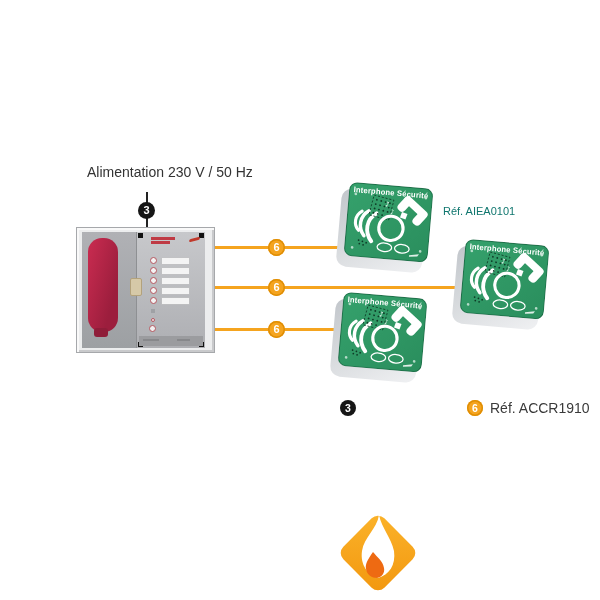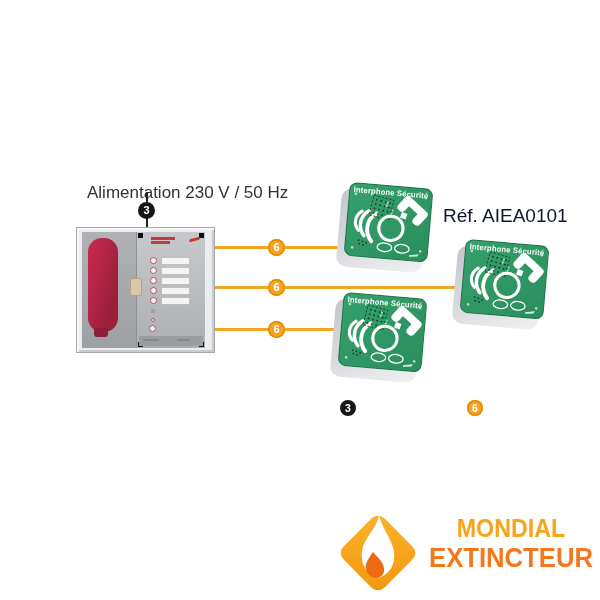--- a/index.html
+++ b/index.html
@@ -1,22 +1,22 @@
 <!DOCTYPE html>
 <html><head>
 <meta charset="utf-8">
 <style>
   html,body{margin:0;padding:0;background:#fff;}
   .stage{position:relative;width:600px;height:600px;background:#ffffff;overflow:hidden;
          font-family:"Liberation Sans",sans-serif;color:#3a3a3a;}
   .abs{position:absolute;}
-  .lbl{position:absolute;color:#0f172a;font-size:19px;white-space:nowrap;}
-
-  
-  .power-label{left:87px;top:183px;font-size:17px;color:#333;}
+  .lbl{position:absolute;color:#0f766e;font-size:11px;white-space:nowrap;}
+
+  
+  .power-label{left:87px;top:164px;font-size:14px;color:#333;}
   .power-line{left:146px;top:192px;width:2px;height:37px;background:#222;}
 
   
   .badge{position:absolute;width:17px;height:17px;border-radius:50%;color:#fff;
          font-weight:bold;font-size:11px;line-height:17px;text-align:center;}
   .badge-black{background:#161616;}
   .badge-orange{background:#F5A41F;box-shadow:inset 0 0 0 1.5px #DF8E04;}
   .badge-inline{position:static;display:inline-block;width:16px;height:16px;line-height:16px;font-size:10.5px;flex:0 0 auto;}
 
   
@@ -241,25 +241,22 @@
         </svg>
     </div>
   </div>
   <div class="lbl unit-ref">Réf. AIEA0101</div>
 
   <div class="legend-item legend-1">
     <span class="badge badge-black badge-inline">3</span>
   </div>
   <div class="legend-item legend-2">
     <span class="badge badge-orange badge-inline">6</span>
+    <span>Réf. ACCR1910</span>
   </div>
 
   <div class="abs brand-diamond"></div>
   <svg class="abs brand-flame" viewBox="0 0 74 88">
     <path d="M38 7 C36 21 23 29 21 43 C19 57 27 67 37 70 C48 67 55 57 53 43 C50 29 41 21 38 7 Z" fill="#ffffff"></path>
     <path d="M32 44 C27 51 24 56 25 61 C26 67 31 70 36 70 C41 69 44 65 43 60 C42 53 36 49 32 44 Z" fill="#EE6A12"></path>
   </svg>
-  <div class="abs brand-text">
-    <div class="brand-l1">MONDIAL</div>
-    <div class="brand-l2">EXTINCTEUR</div>
-  </div>
 
 </div>
 
 </body></html>

